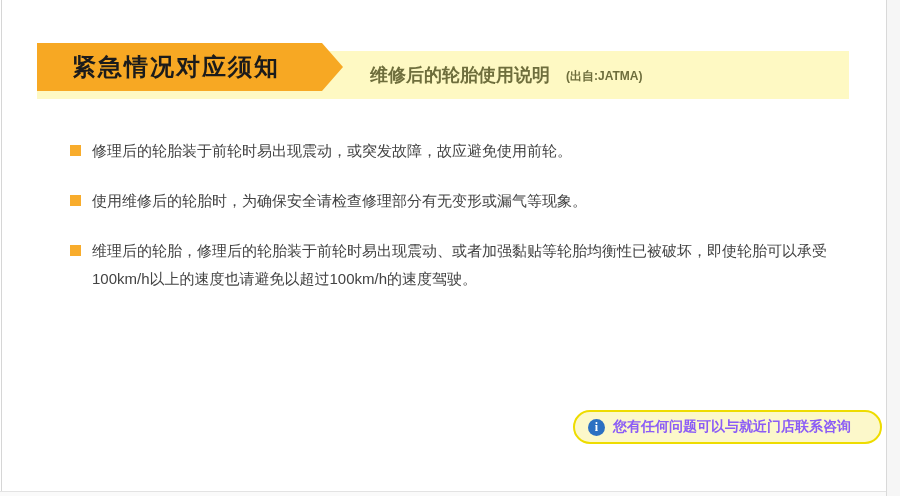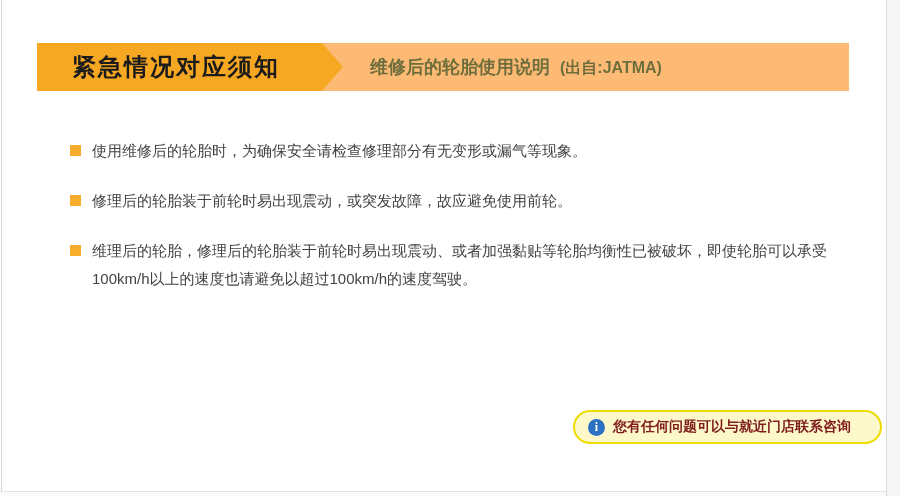--- a/index.html
+++ b/index.html
@@ -13,36 +13,36 @@
 
   
   .edge-left{position:absolute;left:1px;top:0;width:1px;height:496px;background:#d6d6d6;}
   .gutter-line{position:absolute;left:886px;top:0;width:1px;height:496px;background:#d9d9d9;}
   .gutter{position:absolute;left:887px;top:0;width:13px;height:496px;background:#f6f6f6;}
   .bottom-line{position:absolute;left:0;top:491px;width:886px;height:1px;background:#e3e3e3;}
   .bottom-fill{position:absolute;left:0;top:492px;width:886px;height:4px;background:#fafafa;}
 
   
   .band{position:absolute;left:37px;top:43px;width:812px;height:48px;}
-  .band-yellow{position:absolute;left:0;top:0;width:100%;height:100%;background:#fdba74;}
+  .band-yellow{position:absolute;left:0;top:8px;width:100%;height:100%;background:#fef9c3;}
   .band-orange{
     position:absolute;left:0;top:0;width:306px;height:48px;background:#f7a823;
     clip-path:polygon(0 0,285px 0,100% 50%,285px 100%,0 100%);
     text-align:right;
   }
   .band-title{
     position:absolute;left:35px;top:0;height:48px;line-height:48px;
     font-size:24px;font-weight:bold;color:#1b1b1b;letter-spacing:2px;white-space:nowrap;
   }
   .band-sub{
     position:absolute;left:333px;top:0;height:48px;
     display:flex;align-items:center;white-space:nowrap;
   }
   .band-sub-title{font-size:18px;font-weight:bold;color:#6e6e3c;}
-  .band-sub-note{font-size:16px;font-weight:bold;color:#6e6e3c;margin-left:10px;padding-top:2px;}
+  .band-sub-note{font-size:12px;font-weight:bold;color:#6e6e3c;margin-left:16px;padding-top:2px;}
 
   
   .notes{position:absolute;left:70px;top:137px;width:790px;list-style:none;margin:0;padding:0;}
   .note{display:flex;align-items:flex-start;margin:0 0 22px 0;}
   .note-sq{
     flex:0 0 auto;width:11px;height:11px;background:#f8ac2c;
     margin:8px 11px 0 0;
   }
   .note-text{
     display:inline-block;width:758px;
@@ -55,21 +55,21 @@
     position:absolute;left:573px;top:410px;width:309px;height:34px;
     box-sizing:border-box;border:2px solid #eedc00;border-radius:17px;
     background:#fcf8ca;display:flex;align-items:center;padding-left:13px;
   }
   .tip-ico{
     flex:0 0 auto;width:17px;height:17px;border-radius:50%;
     background:#2c70c2;color:#ffffff;font-size:12px;font-weight:bold;
     font-family:"Liberation Serif","DejaVu Serif",serif;
     display:flex;align-items:center;justify-content:center;line-height:1;
   }
-  .tip-text{margin-left:8px;font-size:14px;font-weight:bold;color:#7f1d1d;white-space:nowrap;}
+  .tip-text{margin-left:8px;font-size:14px;font-weight:bold;color:#8b5cf6;white-space:nowrap;}
 </style>
 </head>
 <body>
 
 <div class="page">
 
   <div class="edge-left"></div>
   <div class="gutter-line"></div>
   <div class="gutter"></div>
   <div class="bottom-line"></div>
@@ -83,25 +83,25 @@
       </div>
     </div>
     <div class="band-orange">
       <div class="band-title">紧急情况对应须知</div>
     </div>
   </div>
 
   <ul class="notes">
     <li class="note">
       <span class="note-sq"></span>
-      <span class="note-text">使用维修后的轮胎时，为确保安全请检查修理部分有无变形或漏气等现象。</span>
+      <span class="note-text">修理后的轮胎装于前轮时易出现震动，或突发故障，故应避免使用前轮。</span>
     </li>
     <li class="note">
       <span class="note-sq"></span>
-      <span class="note-text">修理后的轮胎装于前轮时易出现震动，或突发故障，故应避免使用前轮。</span>
+      <span class="note-text">使用维修后的轮胎时，为确保安全请检查修理部分有无变形或漏气等现象。</span>
     </li>
     <li class="note">
       <span class="note-sq"></span>
       <span class="note-text">维理后的轮胎，修理后的轮胎装于前轮时易出现震动、或者加强黏贴等轮胎均衡性已被破坏，即使轮胎可以承受100km/h以上的速度也请避免以超过100km/h的速度驾驶。</span>
     </li>
   </ul>
 
   <div class="tip">
     <span class="tip-ico">i</span>
     <span class="tip-text">您有任何问题可以与就近门店联系咨询</span>

